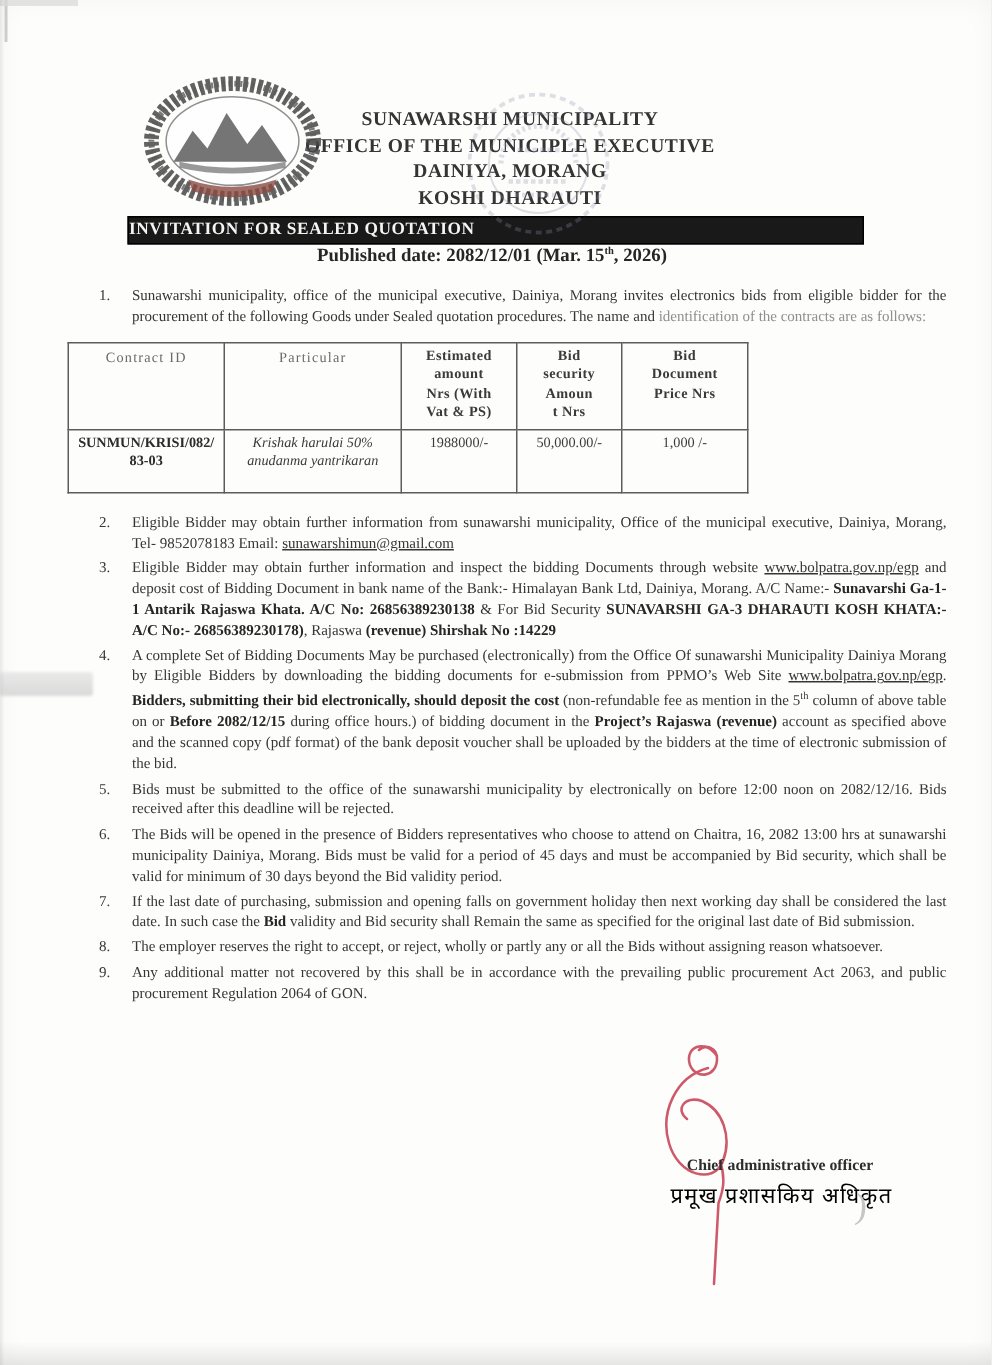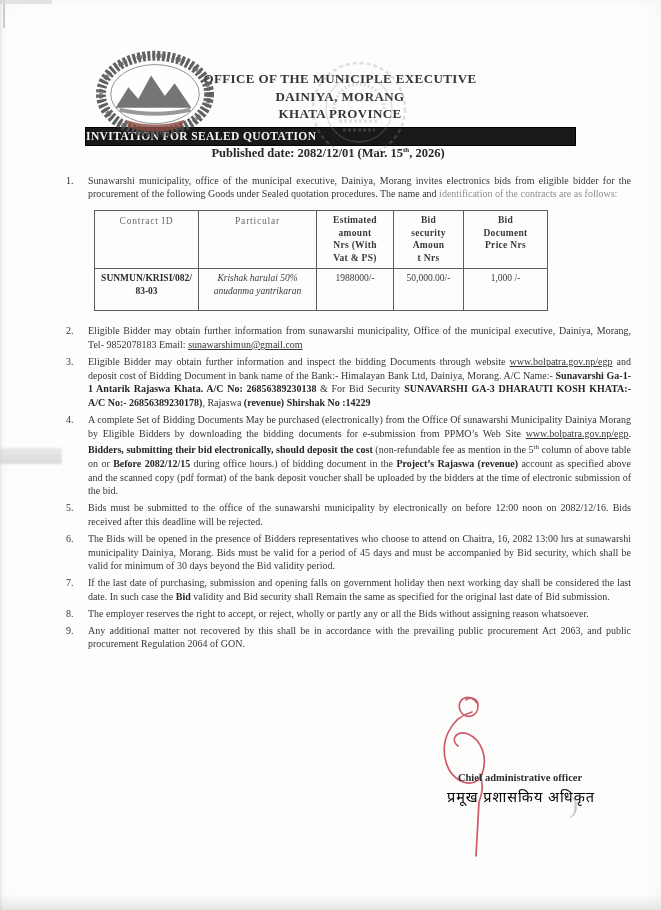--- a/index.html
+++ b/index.html
@@ -30,21 +30,21 @@
   .list{margin:13px 30px 0 66px;font-size:10px;line-height:13.8px;text-align:justify;color:#363636;}
   .item{display:flex;margin-bottom:3px;}
   .item .num{width:22px;flex:none;}
   .item .body{flex:1;}
   .b{font-weight:bold;color:#262626;}
   .link{text-decoration:underline;}
   .sup{vertical-align:super;font-size:7px;}
   .light{color:#8f8f8f;}
 
   
-  .qtable{border-collapse:collapse;margin:9px 0 7px 94px;font-size:9.5px;color:#3a3a3a;}
+  .qtable{border-collapse:collapse;margin:9px 0 7px 45px;font-size:9.5px;color:#3a3a3a;}
   .qtable td,.qtable th{border:1px solid #5c5c5c;padding:3px 4px 4px;text-align:center;vertical-align:top;white-space:pre-line;line-height:12.5px;}
   .qtable th{font-weight:bold;letter-spacing:.3px;}
   .qtable th.plain{font-weight:normal;color:#6a6a6a;letter-spacing:.8px;padding-top:4px;}
   .c1{width:104px;} .c2{width:118px;} .c3{width:77px;} .c4{width:70px;} .c5{width:84px;}
   .qtable td.cid{font-weight:bold;color:#2c2c2c;}
   .qtable td.part{font-style:italic;}
   .qtable td{height:34px;}
 
   
   .sig-squiggle{position:absolute;left:426px;top:690px;width:90px;height:170px;}
@@ -73,23 +73,24 @@
   </svg>
 
   <svg class="hstamp" viewBox="0 0 112 106">
     <circle cx="56" cy="51" r="46" fill="none" stroke="#8d94a8" stroke-width="2.5" stroke-dasharray="4 3"></circle>
     <circle cx="56" cy="51" r="33" fill="none" stroke="#8d94a8" stroke-width="1.4"></circle>
     <path d="M31 51 a25 25 0 0 1 50 0" fill="none" stroke="#8d94a8" stroke-width="3.5" stroke-dasharray="2 2"></path>
     <path d="M36 63 h40 M40 72 h32 M42 42 h28" fill="none" stroke="#8d94a8" stroke-width="3" stroke-dasharray="3 2"></path>
   </svg>
 
   <div class="org">
+    <div class="org-line">SUNAWARSHI MUNICIPALITY</div>
     <div class="org-line">OFFICE OF THE MUNICIPLE EXECUTIVE</div>
     <div class="org-line">DAINIYA, MORANG</div>
-    <div class="org-line">KHATA PROVINCE</div>
+    <div class="org-line">KOSHI DHARAUTI</div>
   </div>
 
   <div class="banner">INVITATION FOR SEALED QUOTATION</div>
   <div class="published"><span>Published date: 2082/12/01 (Mar. 15</span><span class="sup">th</span><span>, 2026)</span></div>
 
   <div class="list" id="intro-list">
       <div class="item">
         <span class="num">1.</span>
         <span class="body"><span>Sunawarshi municipality, office of the municipal executive, Dainiya, Morang invites electronics bids from eligible bidder for the procurement of the following Goods under Sealed quotation procedures. The name and </span><span class="light">identification of the contracts are as follows:</span></span>
       </div>

